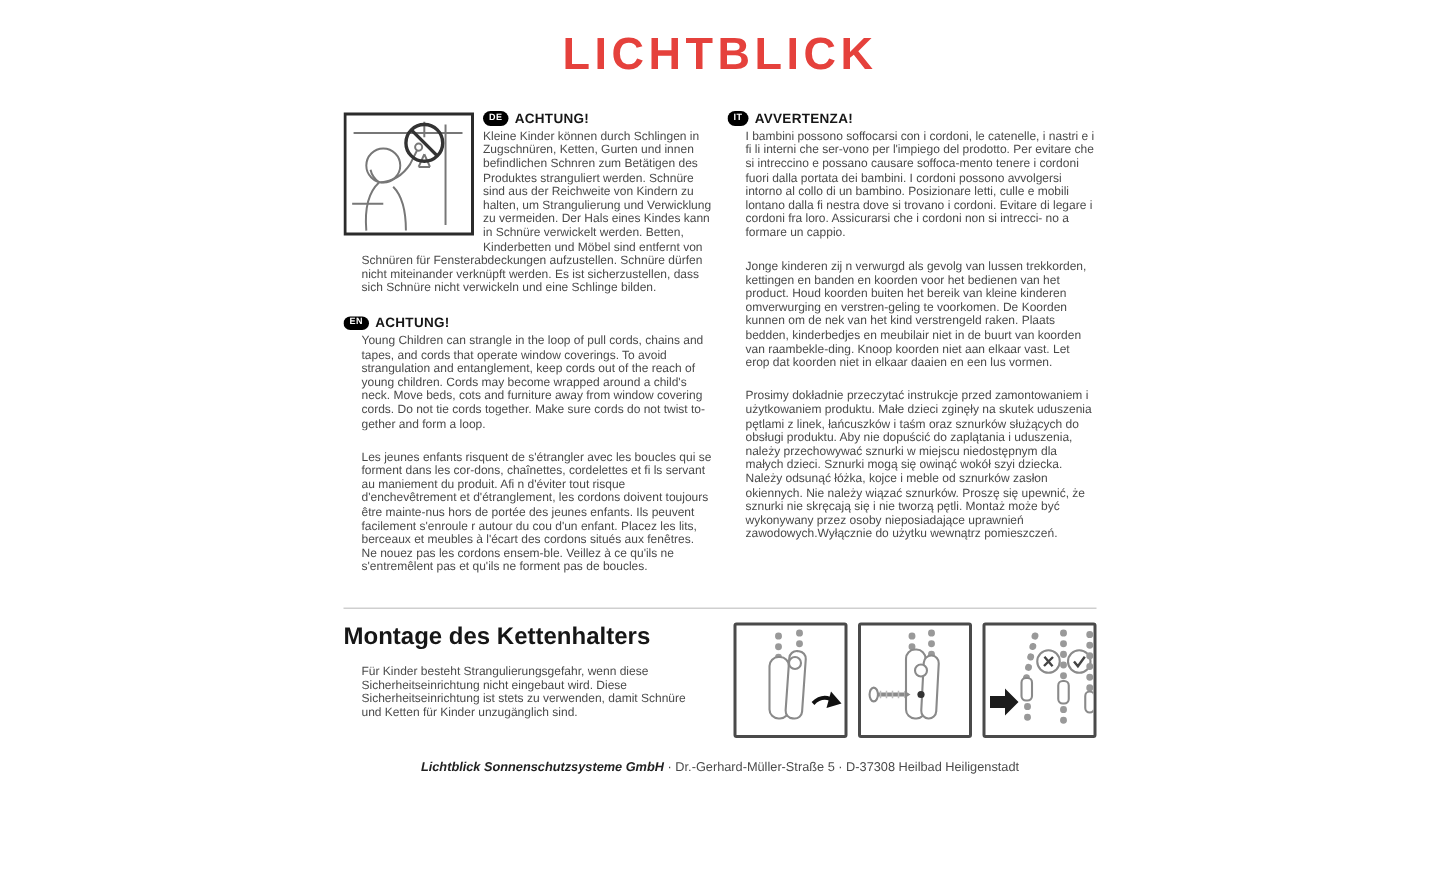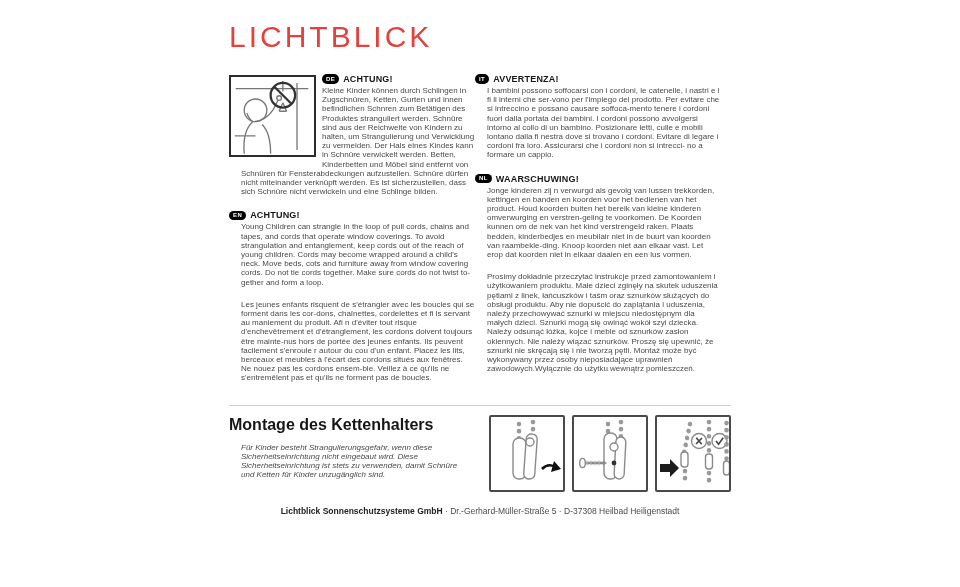--- a/index.html
+++ b/index.html
@@ -1,53 +1,53 @@
 <!DOCTYPE html>
 <html><head>
 <meta charset="utf-8">
 <style>
   * { margin: 0; padding: 0; box-sizing: border-box; }
   html, body { width: 960px; height: 587px; background: #ffffff; overflow: hidden;
     font-family: "Liberation Sans", sans-serif; }
   .sheet { width: 502px; margin: 0 auto; padding-top: 20px; }
 
-  .logo { text-align: left; font-size: 30px; font-weight: normal; letter-spacing: 3px;
+  .logo { text-align: center; font-size: 30px; font-weight: bold; letter-spacing: 3px;
     color: #e5413c; margin-bottom: 19px; }
 
-  .columns { display: flex; }
+  .columns { display: flex; gap: 10px; }
   .col { width: 246px; }
 
   .warn-sec { clear: both; margin-bottom: 13px; overflow: hidden; }
   .warn-img { float: left; width: 87px; height: 82px; border: 2px solid #2b2b2b;
     margin: 2px 6px 3px 0; background: #fff; }
   .warn-img svg { width: 100%; height: 100%; display: block; }
 
   .sec-head { display: flex; align-items: center; gap: 4px; margin-bottom: 2px; padding-top: 1px; }
   .badge { background: #000; color: #fff; font-size: 6px; font-weight: bold;
     padding: 1.5px 4px; border-radius: 7px; letter-spacing: .4px; line-height: 1.1; }
   .sec-title { font-size: 9px; font-weight: bold; color: #161616; letter-spacing: .2px; }
   .sec-body { font-size: 8px; line-height: 9.2px; color: #4a4a4a; margin-left: 12px; }
 
   .divider { border: none; border-top: 1px solid #cfcfcf; margin: 9px 0 9px; }
 
   .montage { display: flex; gap: 26px; }
   .montage-text { width: 248px; }
   .montage-text h2 { font-size: 16px; font-weight: bold; color: #161616; margin: 1px 0 9px; }
-  .montage-text p { font-size: 8px; line-height: 9.2px; color: #4a4a4a; font-style: italic; }
+  .montage-text p { font-size: 8px; line-height: 9.2px; color: #4a4a4a; }
   .figs { display: flex; gap: 7px; margin-left: auto; align-items: flex-start; }
   .fig { width: 76px; height: 77px; border: 2px solid #4a4a4a; border-radius: 2px; background: #fff; }
   .fig svg { width: 100%; height: 100%; display: block; }
 
   .beads { stroke: #999; stroke-width: 4.6; stroke-linecap: round;
     stroke-dasharray: 0.1 7; fill: none; }
   .outline { stroke: #8a8a8a; fill: #ffffff; stroke-width: 1.4; }
   .thin { stroke: #777; fill: none; stroke-width: 1.4; }
 
   .footer { text-align: center; margin-top: 13px; font-size: 8.5px; line-height: 12px; color: #4a4a4a; }
-  .footer .company { font-weight: bold; color: #222; }
+  .footer .company { font-weight: bold; color: #222; font-style: italic; }
 </style>
 </head>
 <body>
 
 <div class="sheet">
 
   <div class="logo" style="color: rgb(229, 65, 60);">LICHTBLICK</div>
 
   <div class="columns">
 
@@ -92,24 +92,20 @@
 
       <section class="warn-sec">
         <div class="sec-head">
           <span class="badge">IT</span>
           <span class="sec-title">AVVERTENZA!</span>
         </div>
         <p class="sec-body">I bambini possono soffocarsi con i cordoni, le catenelle, i nastri e i fi li interni che ser-vono per l'impiego del prodotto. Per evitare che si intreccino e possano causare soffoca-mento tenere i cordoni fuori dalla portata dei bambini. I cordoni possono avvolgersi intorno al collo di un bambino. Posizionare letti, culle e mobili lontano dalla fi nestra dove si trovano i cordoni. Evitare di legare i cordoni fra loro. Assicurarsi che i cordoni non si intrecci- no a formare un cappio.</p>
       </section>
 
       <section class="warn-sec">
-        <div class="sec-head">
-          <span class="badge">NL</span>
-          <span class="sec-title">WAARSCHUWING!</span>
-        </div>
         <p class="sec-body">Jonge kinderen zij n verwurgd als gevolg van lussen trekkorden, kettingen en banden en koorden voor het bedienen van het product. Houd koorden buiten het bereik van kleine kinderen omverwurging en verstren-geling te voorkomen. De Koorden kunnen om de nek van het kind verstrengeld raken.  Plaats bedden, kinderbedjes en meubilair niet in de buurt van koorden van raambekle-ding. Knoop koorden niet aan elkaar vast. Let erop dat koorden niet in elkaar daaien en een lus vormen.</p>
       </section>
 
       <section class="warn-sec">
         <p class="sec-body">Prosimy dokładnie przeczytać instrukcje przed zamontowaniem i użytkowaniem produktu. Małe dzieci zginęły na skutek uduszenia pętlami z linek, łańcuszków i taśm oraz sznurków służących do obsługi produktu. Aby nie dopuścić do zaplątania i uduszenia, należy przechowywać sznurki w miejscu niedostępnym dla małych dzieci. Sznurki mogą się owinąć wokół szyi dziecka. Należy odsunąć łóżka, kojce i meble od sznurków zasłon okiennych. Nie należy wiązać sznurków. Proszę się upewnić, że sznurki nie skręcają się i nie tworzą pętli. Montaż może być wykonywany przez osoby nieposiadające uprawnień zawodowych.Wyłącznie do użytku wewnątrz pomieszczeń.</p>
       </section>
 
     </div>
   </div>
 

